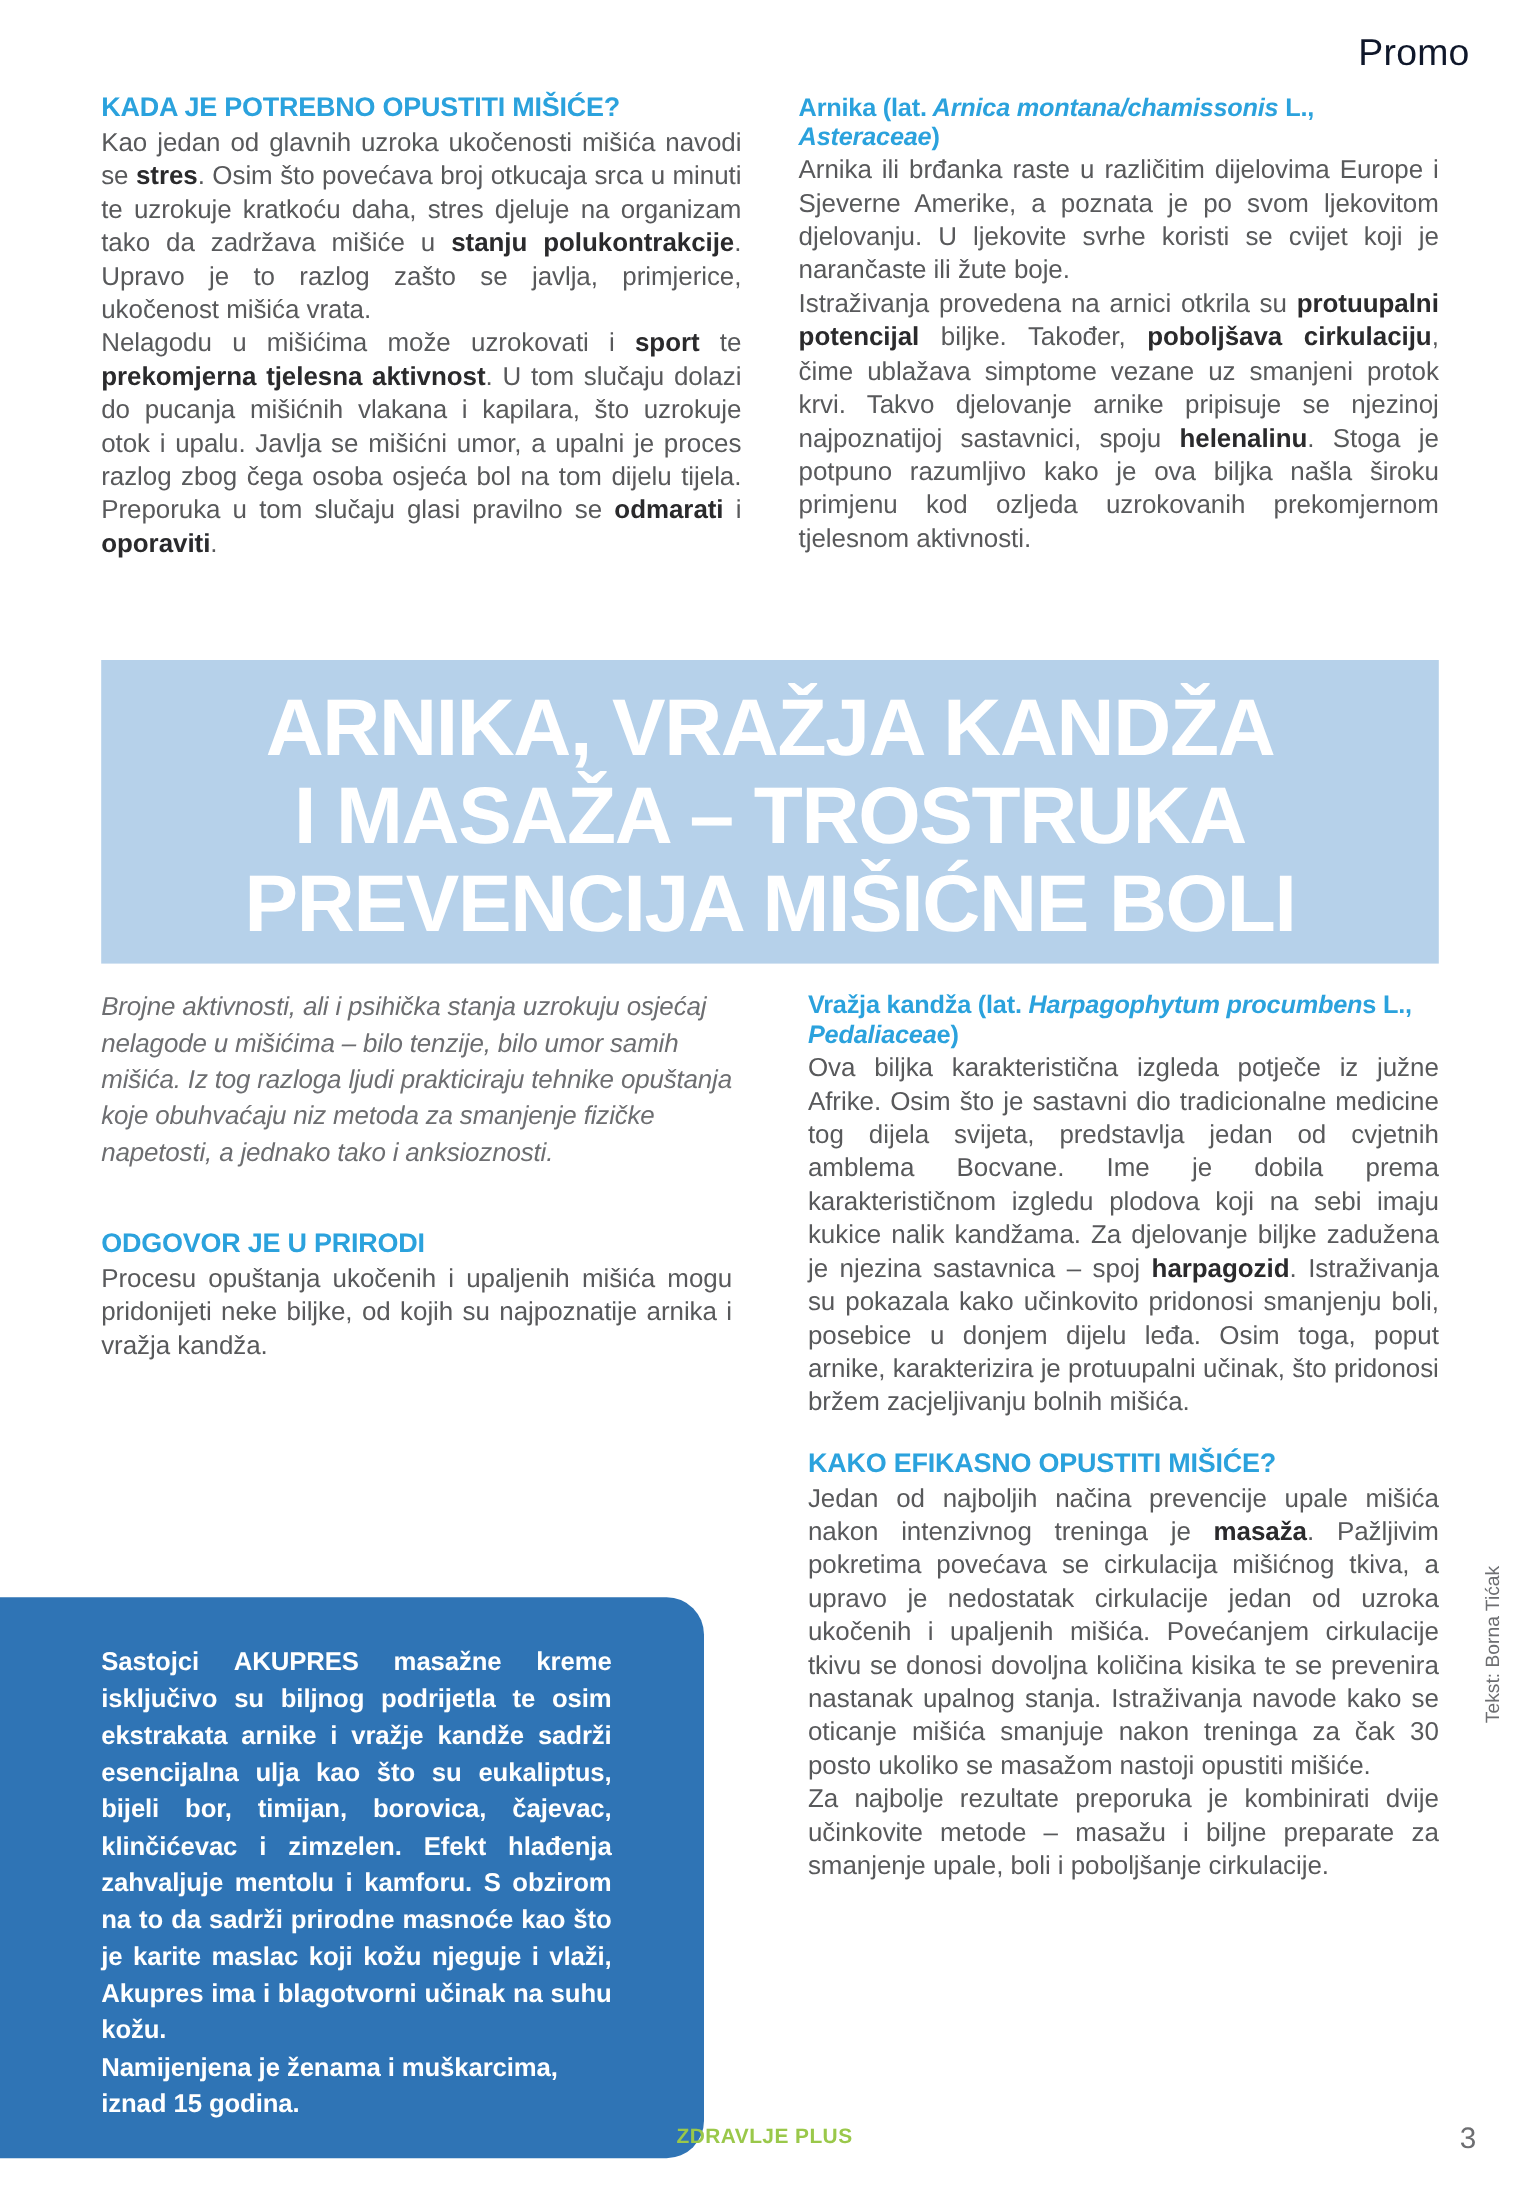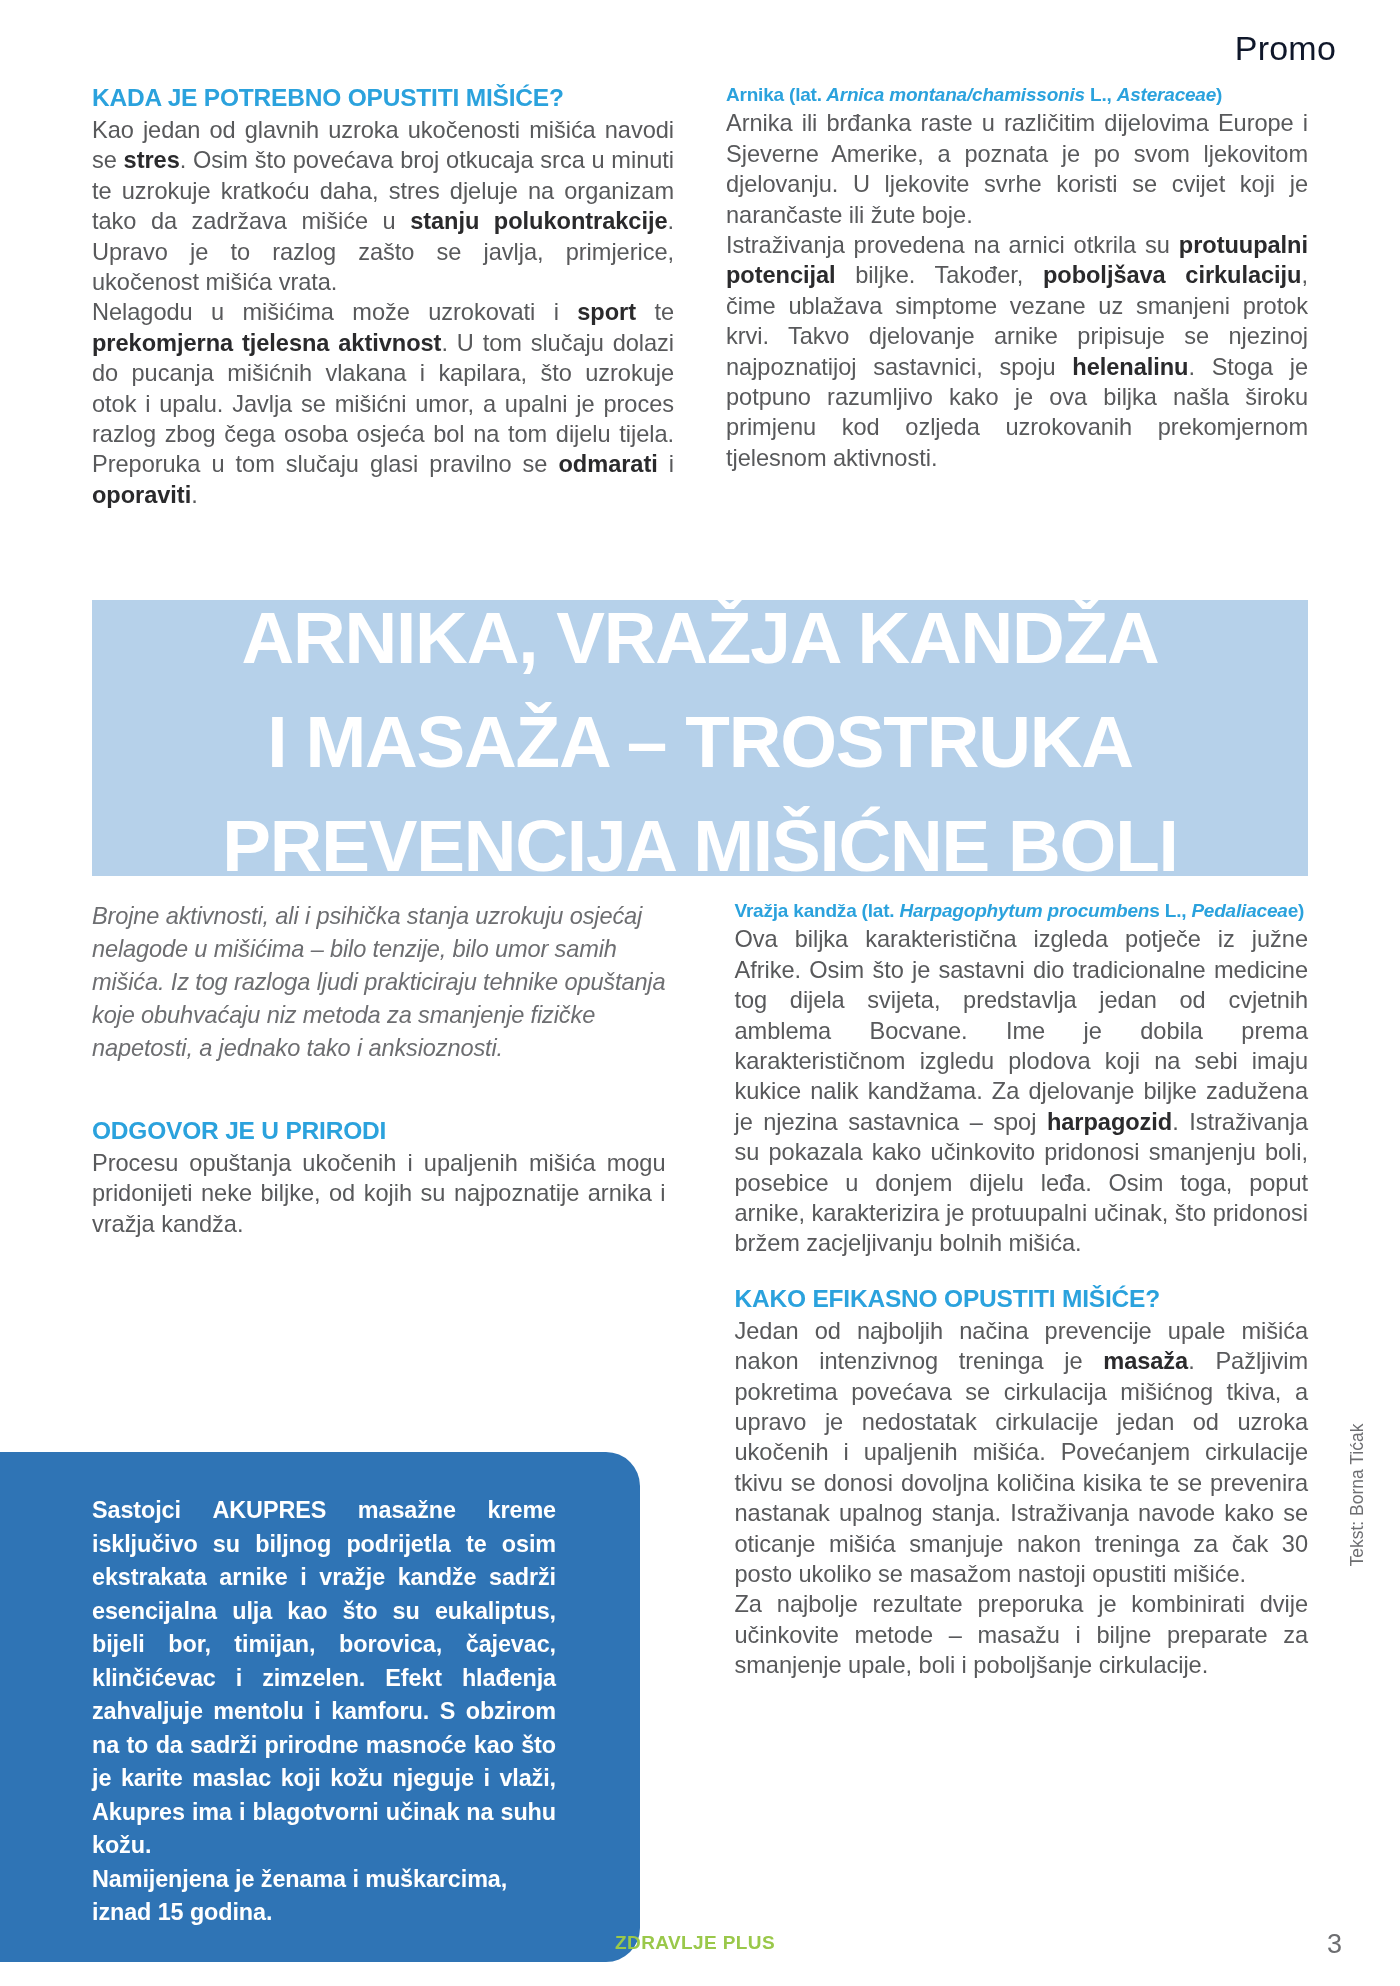--- a/index.html
+++ b/index.html
@@ -46,21 +46,21 @@
   .col { width: 582px; }
 
   h2.sec-head {
     margin: 0 0 2px 0;
     font-size: 24.5px;
     font-weight: 700;
     color: #2ba2dd;
     letter-spacing: -.2px;
     line-height: 1.18;
   }
-  h2.sec-head.mixed { text-transform: none; font-size: 19px; }
+  h2.sec-head.mixed { text-transform: none; font-size: 23px; }
   h2.sec-head .it { font-style: italic; }
 
   p.body {
     margin: 0 0 0 0;
     font-size: 23.6px;
     line-height: 30.4px;
     text-align: justify;
     color: #58595b;
     letter-spacing: -.05px;
     hyphens: manual;
@@ -75,21 +75,20 @@
     top: 600px;
     width: 1216px;
     height: 276px;
     background: #b6d1ea;
     box-sizing: border-box;
     padding: 18px 20px 10px 20px;
     display: flex;
     flex-direction: column;
     justify-content: center;
     align-items: center;
-    gap: 24px;
   }
   .banner .hl-line {
     color: #ffffff;
     font-size: 73px;
     line-height: 80px;
     font-weight: 700;
     letter-spacing: -1.2px;
     text-align: center;
     white-space: nowrap;
     font-family: "Liberation Sans", sans-serif;

